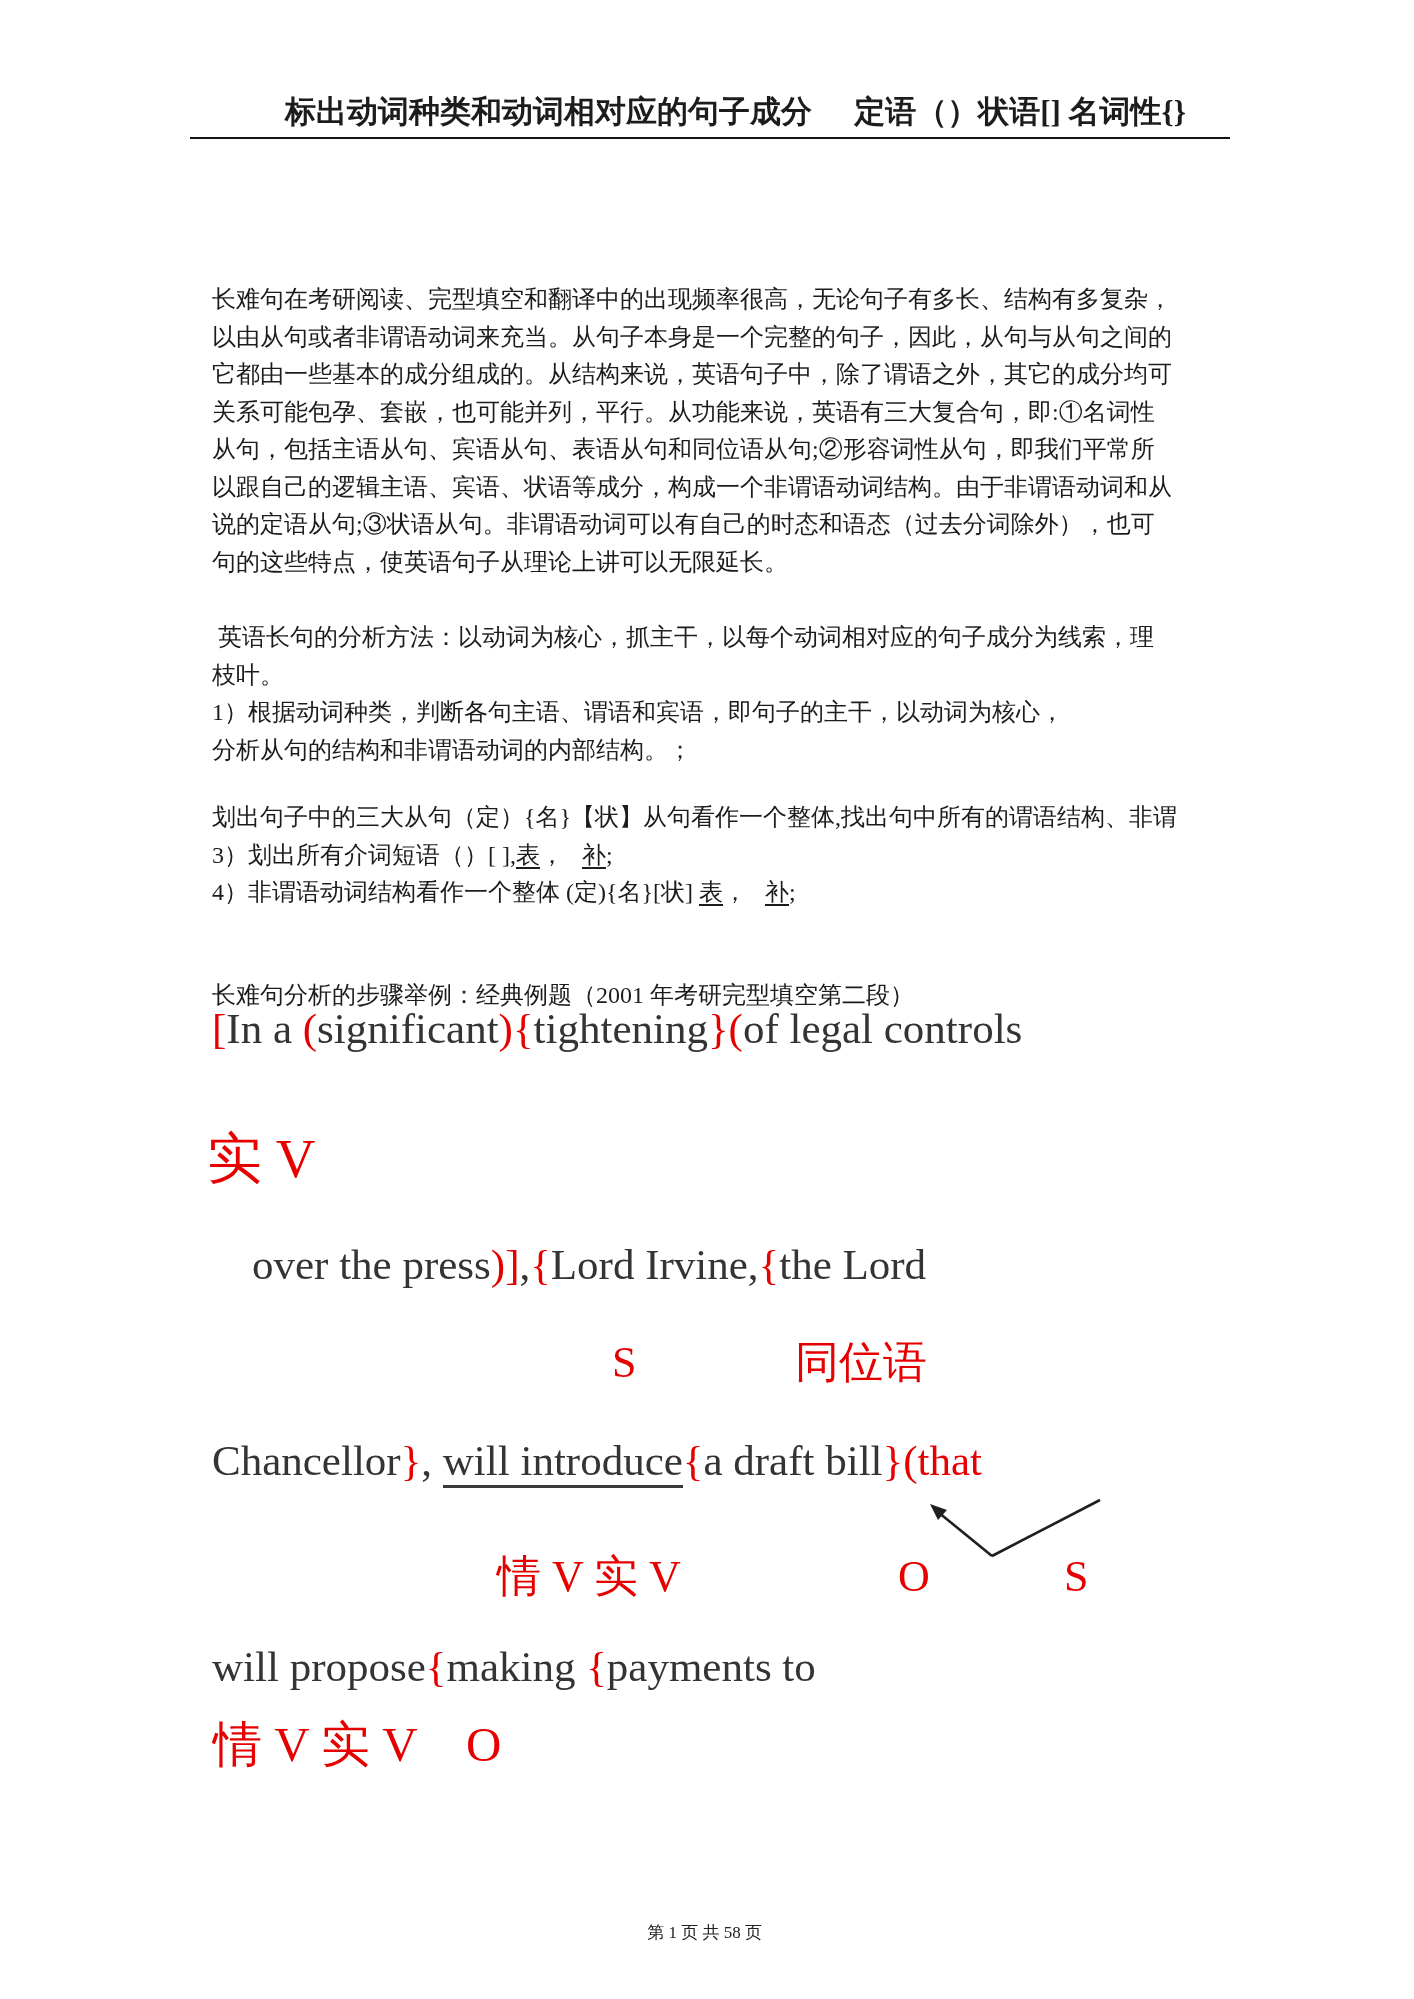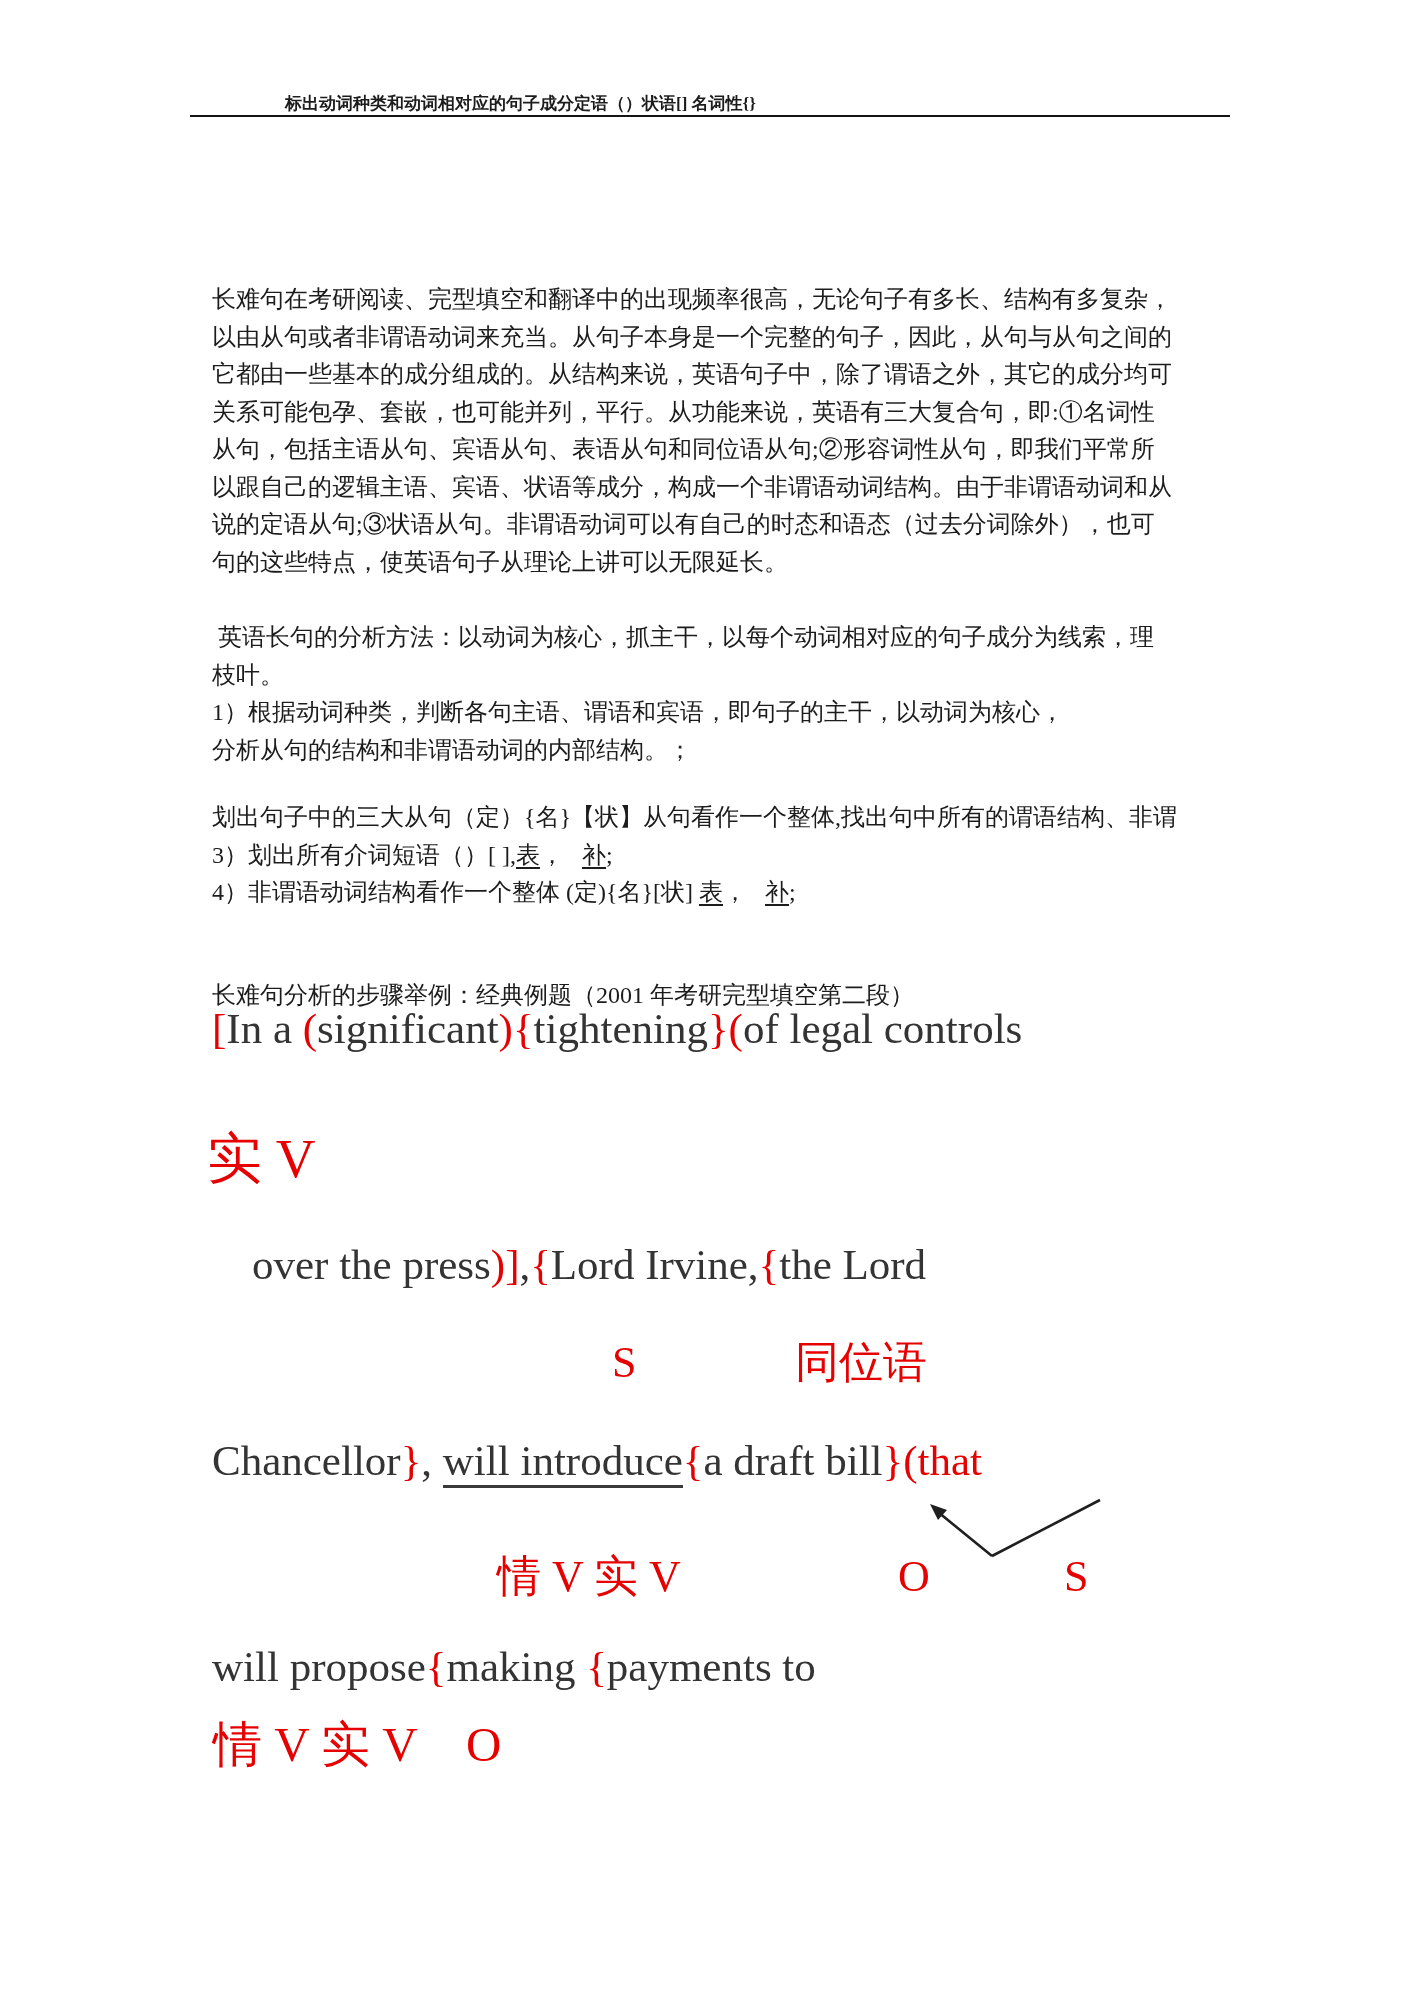--- a/index.html
+++ b/index.html
@@ -5,23 +5,23 @@
   :root { --red:#e60000; --ink:#1c1c1c; --serif-ink:#343434; }
   html,body { margin:0; padding:0; background:#ffffff; }
   .page {
     position:relative; width:1414px; height:1999px; background:#fff;
     font-family:"Liberation Serif","DejaVu Serif",serif; color:var(--ink);
     overflow:hidden;
   }
   
   .hdr {
     position:absolute; left:190px; top:94px; width:1040px;
-    display:flex; justify-content:flex-start; align-items:flex-end;
-    font-weight:bold; font-size:17px; line-height:1.15;
-    border-bottom:2px solid #141414; padding-bottom:1px; white-space:pre;
+    display:flex; justify-content:space-between; align-items:flex-end;
+    font-weight:bold; font-size:31px; line-height:1.15;
+    border-bottom:2px solid #141414; padding-bottom:7px; white-space:pre;
   }
   .hdr-left { margin-left:95px; }
   .hdr-right { margin-right:44px; }
   
   .title {
     position:absolute; left:425px; top:181px;
     font-size:26px; font-weight:bold; white-space:pre; color:#111;
   }
   
   .block { position:absolute; left:212px; width:985px; font-size:24px; line-height:37.5px; color:var(--ink); }
@@ -112,14 +112,15 @@
 
   <div class="big red" id="ann3-v">情 V 实 V</div>
   <div class="big red" id="ann3-o">O</div>
   <div class="big red" id="ann3-s">S</div>
 
   <div class="big" id="sent-line4"><span>will propose</span><span class="red">{</span><span>making </span><span class="red">{</span><span>payments to</span></div>
 
   <div class="big red" id="ann4-v">情 V 实 V</div>
   <div class="big red" id="ann4-o">O</div>
 
+  <div class="footer">第 1 页 共 58 页</div>
 
 </div>
 
 </body></html>

